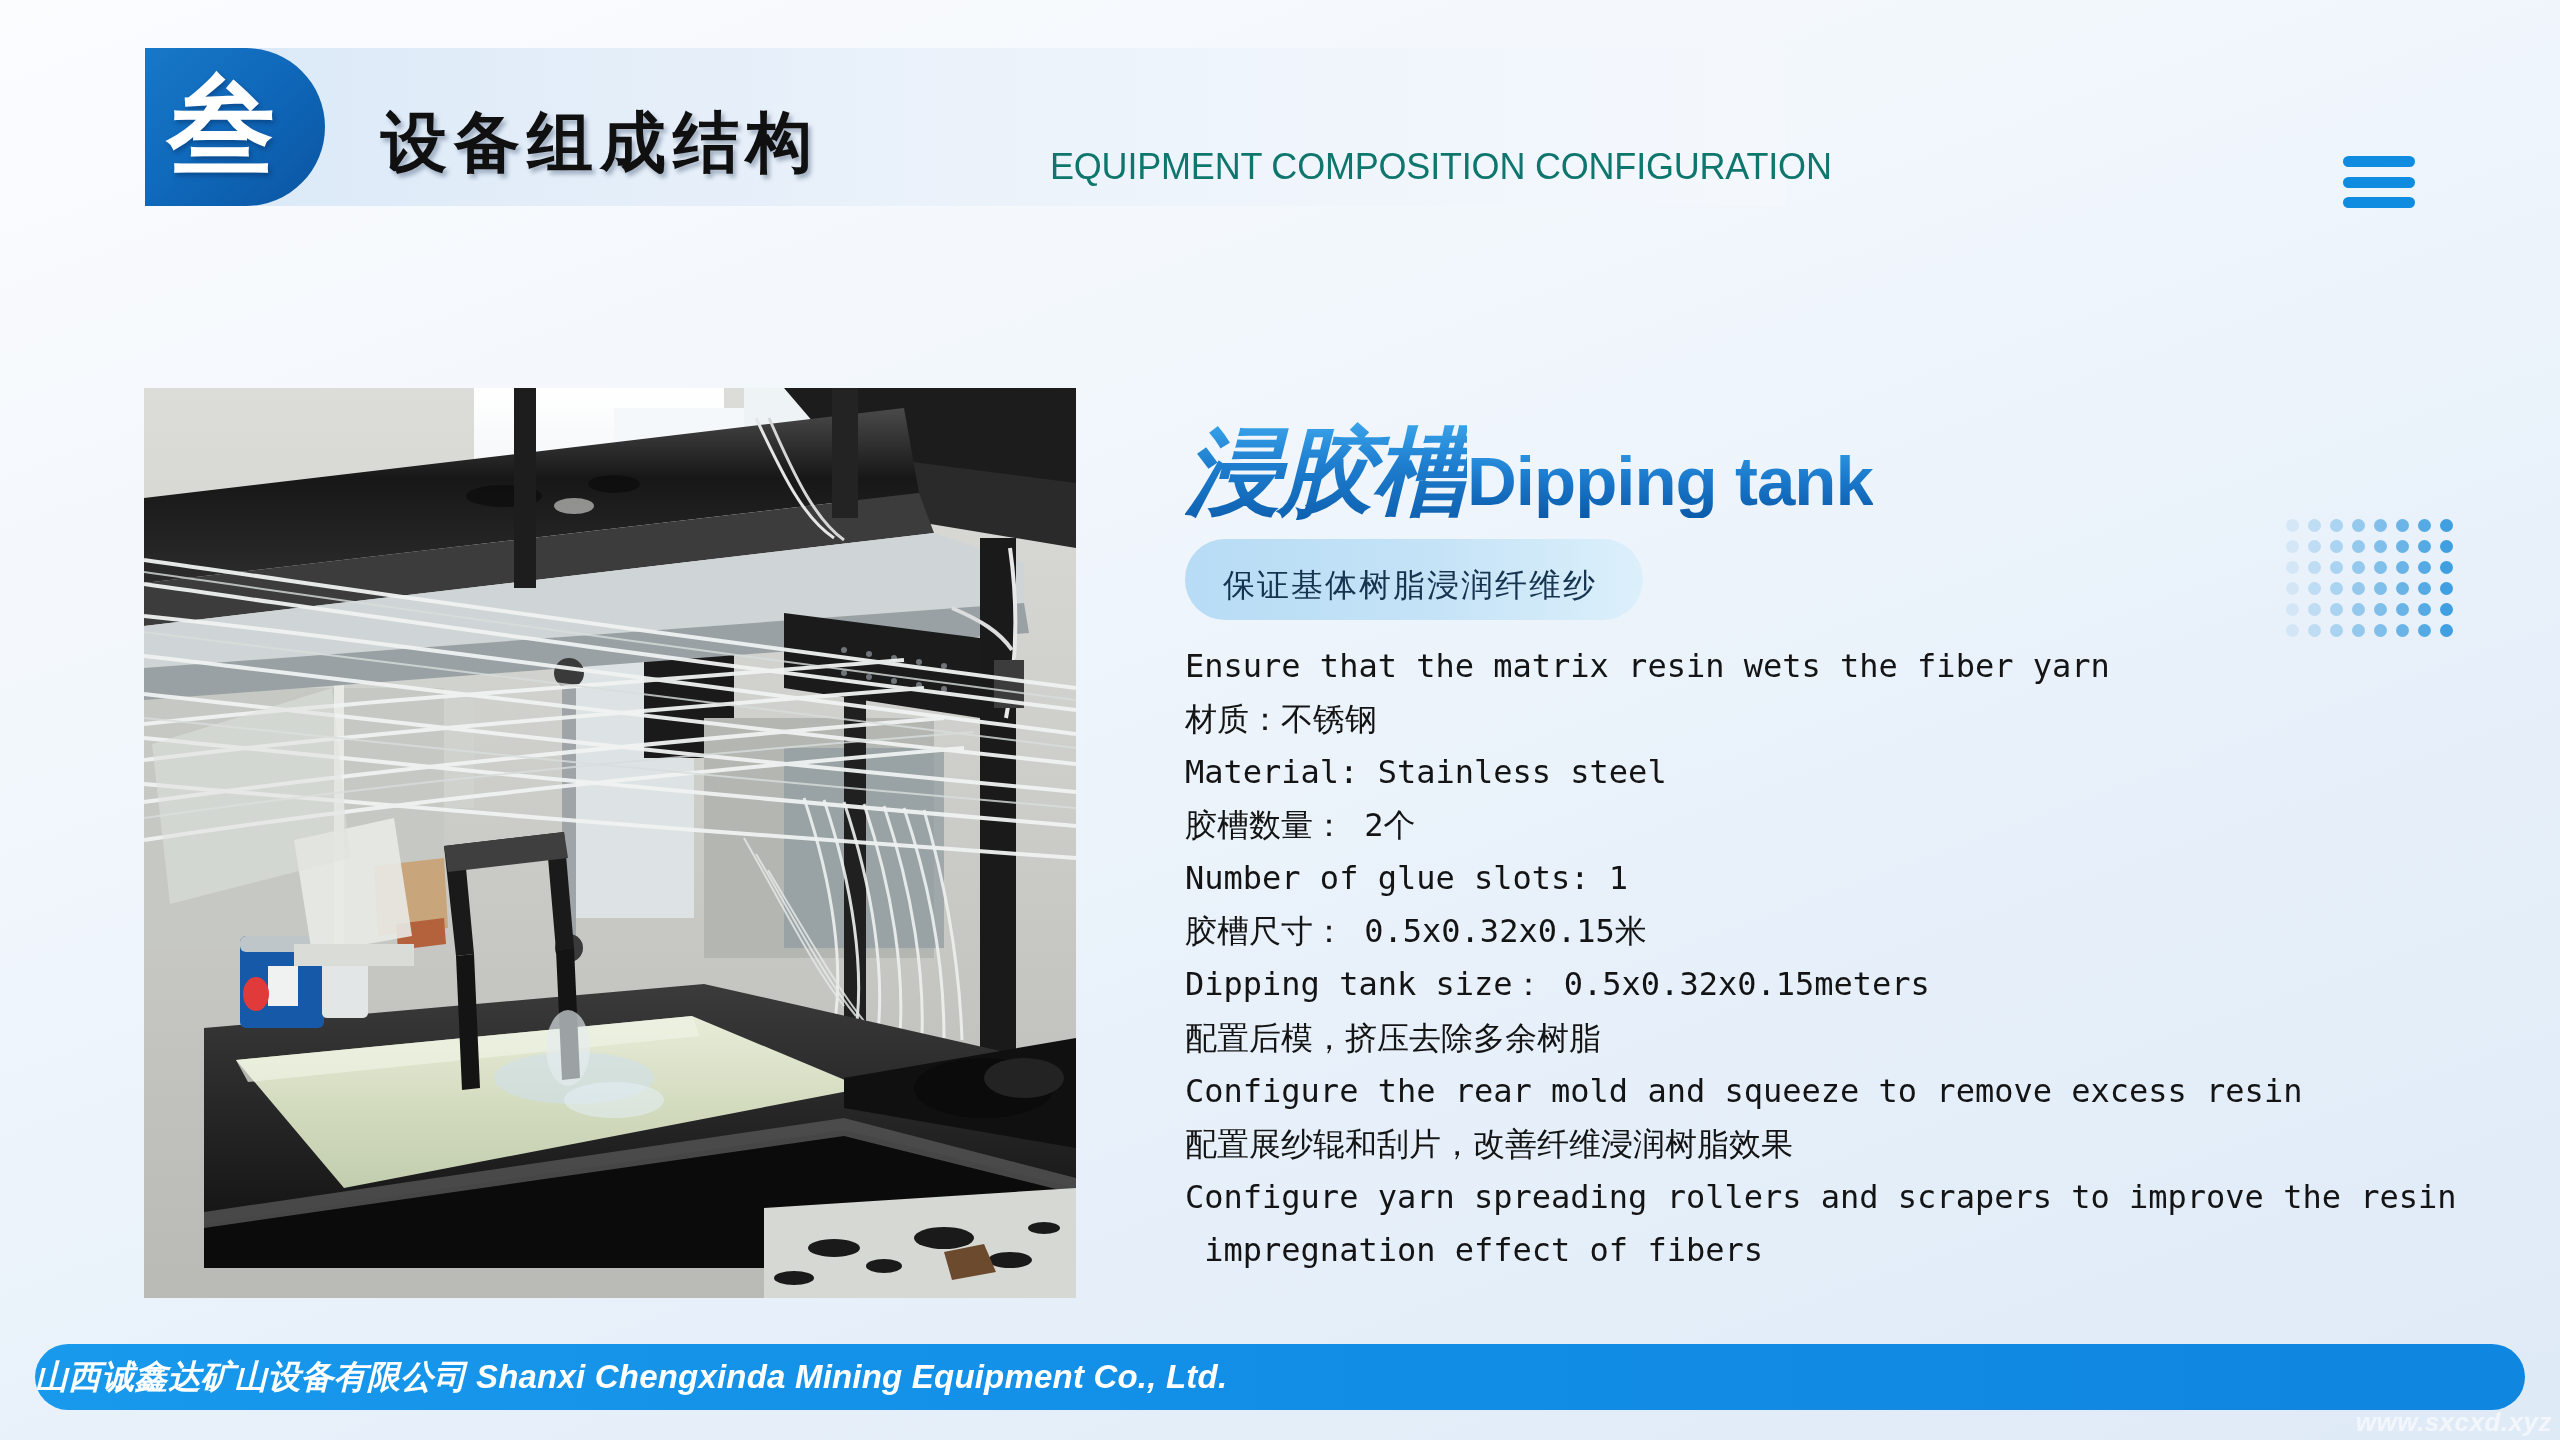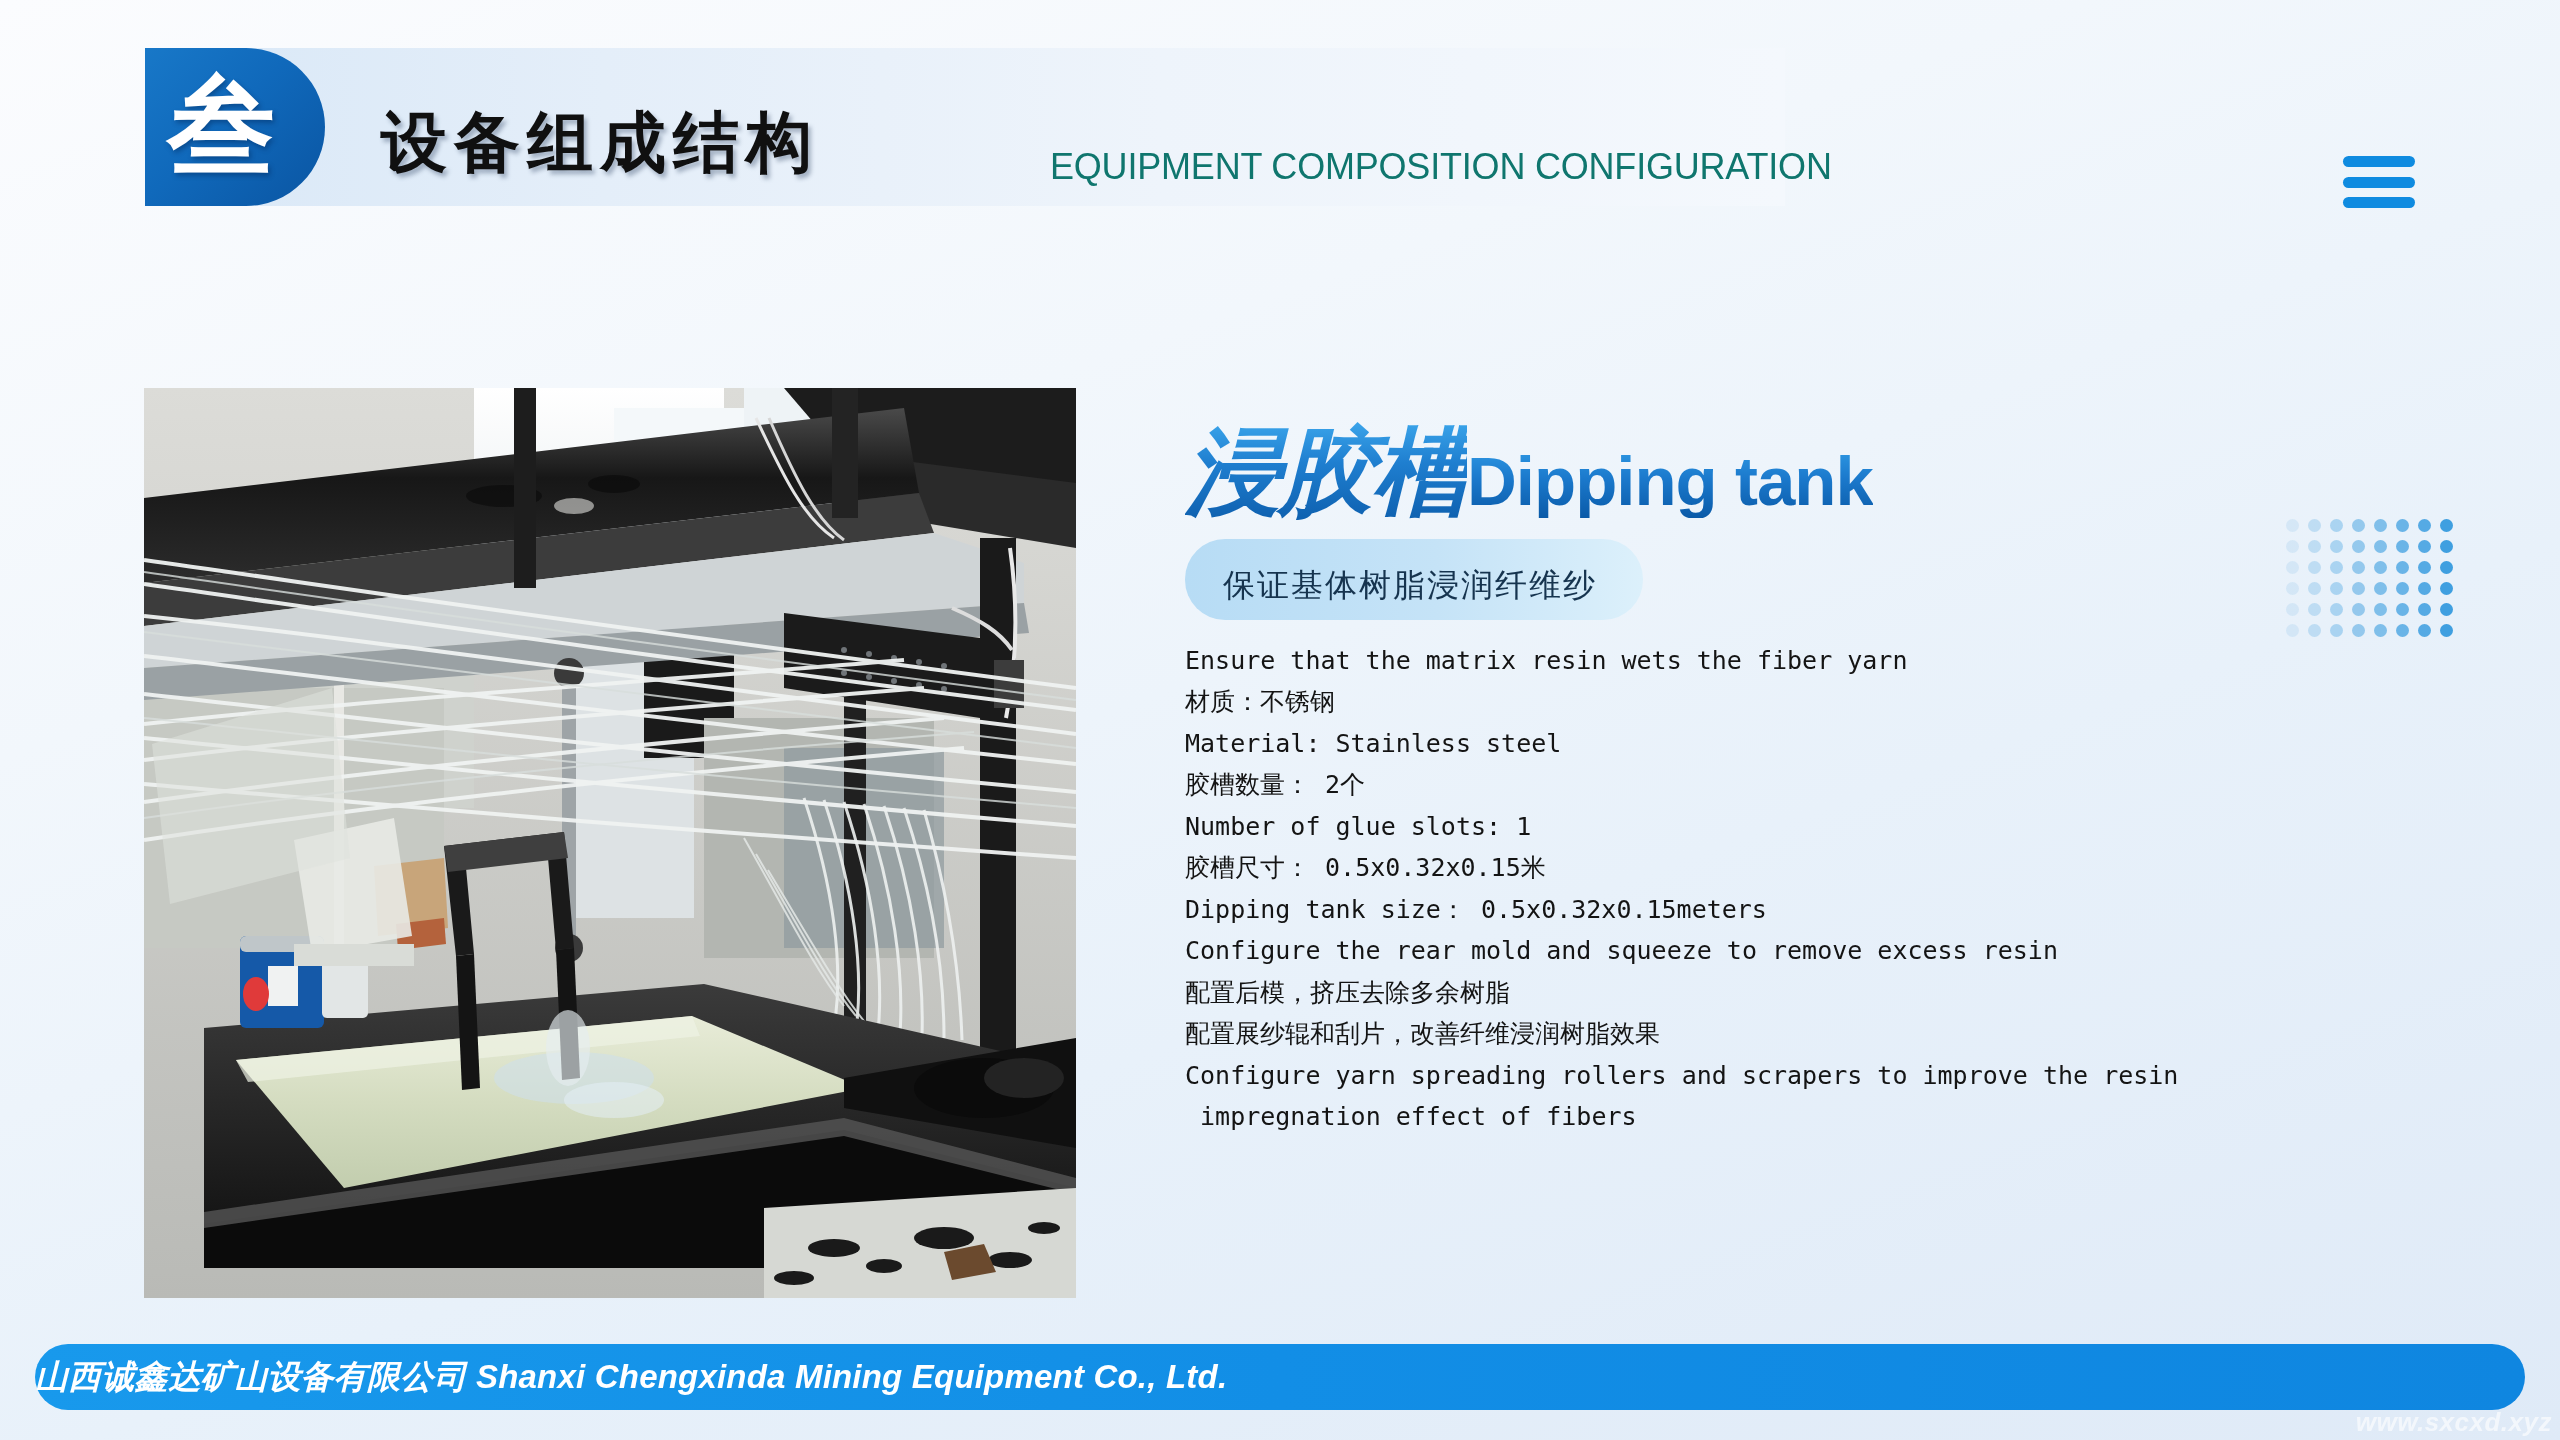--- a/index.html
+++ b/index.html
@@ -166,21 +166,21 @@
     letter-spacing: 2px;
     line-height: 1.25;
   }
 
   .body-list {
     list-style: none;
     margin-top: 8px;
   }
   .body-list li {
     font-family: "DejaVu Sans Mono", "Liberation Mono", monospace;
-    font-size: 25px;
+    font-size: 32px;
     line-height: 1.66;
     color: #141414;
     letter-spacing: 0px;
     white-space: pre-wrap;
   }
 
   
   .dot-grid {
     position: absolute;
     left: 2286px;
@@ -425,22 +425,22 @@
   <div class="pill">保证基体树脂浸润纤维纱</div>
 
   <ul class="body-list">
     <li>Ensure that the matrix resin wets the fiber yarn</li>
     <li>材质：不锈钢</li>
     <li>Material: Stainless steel</li>
     <li>胶槽数量： 2个</li>
     <li>Number of glue slots: 1</li>
     <li>胶槽尺寸： 0.5x0.32x0.15米</li>
     <li>Dipping tank size： 0.5x0.32x0.15meters</li>
+    <li>配置后模，挤压去除多余树脂</li>
     <li>Configure the rear mold and squeeze to remove excess resin</li>
-    <li>配置后模，挤压去除多余树脂</li>
     <li>配置展纱辊和刮片，改善纤维浸润树脂效果</li>
     <li>Configure yarn spreading rollers and scrapers to improve the resin
  impregnation effect of fibers</li>
   </ul>
 </div>
 
 <div class="dot-grid" id="dot-grid">
     <i style="opacity: 0.12;"></i>
     <i style="opacity: 0.25;"></i>
     <i style="opacity: 0.37;"></i>

